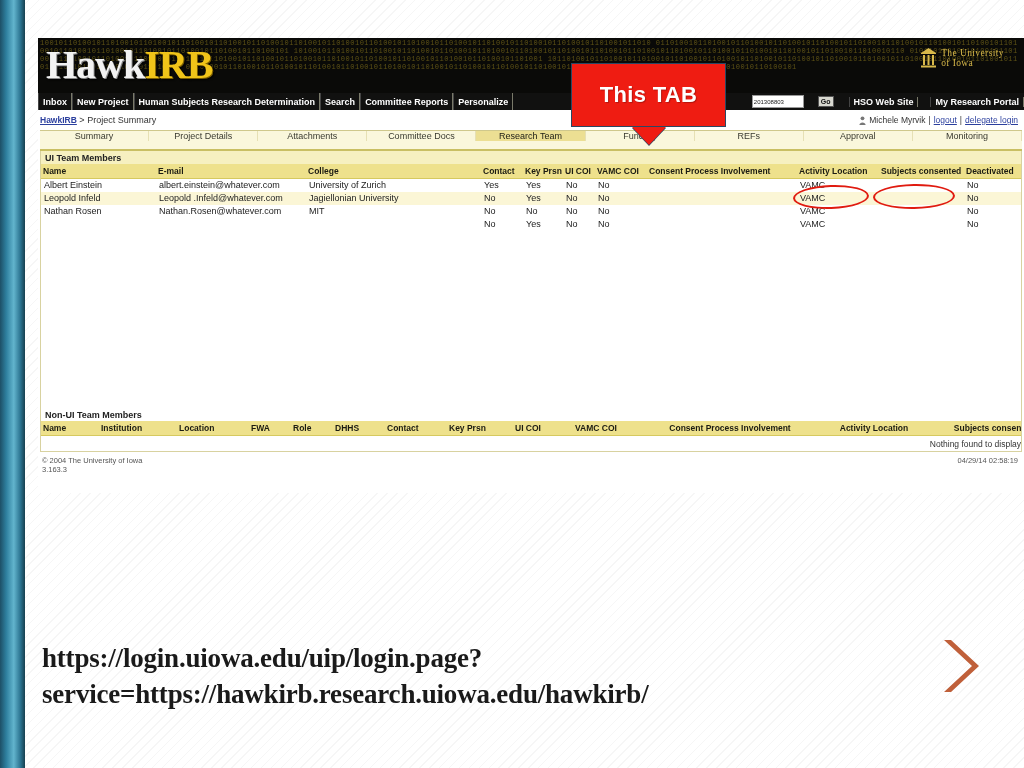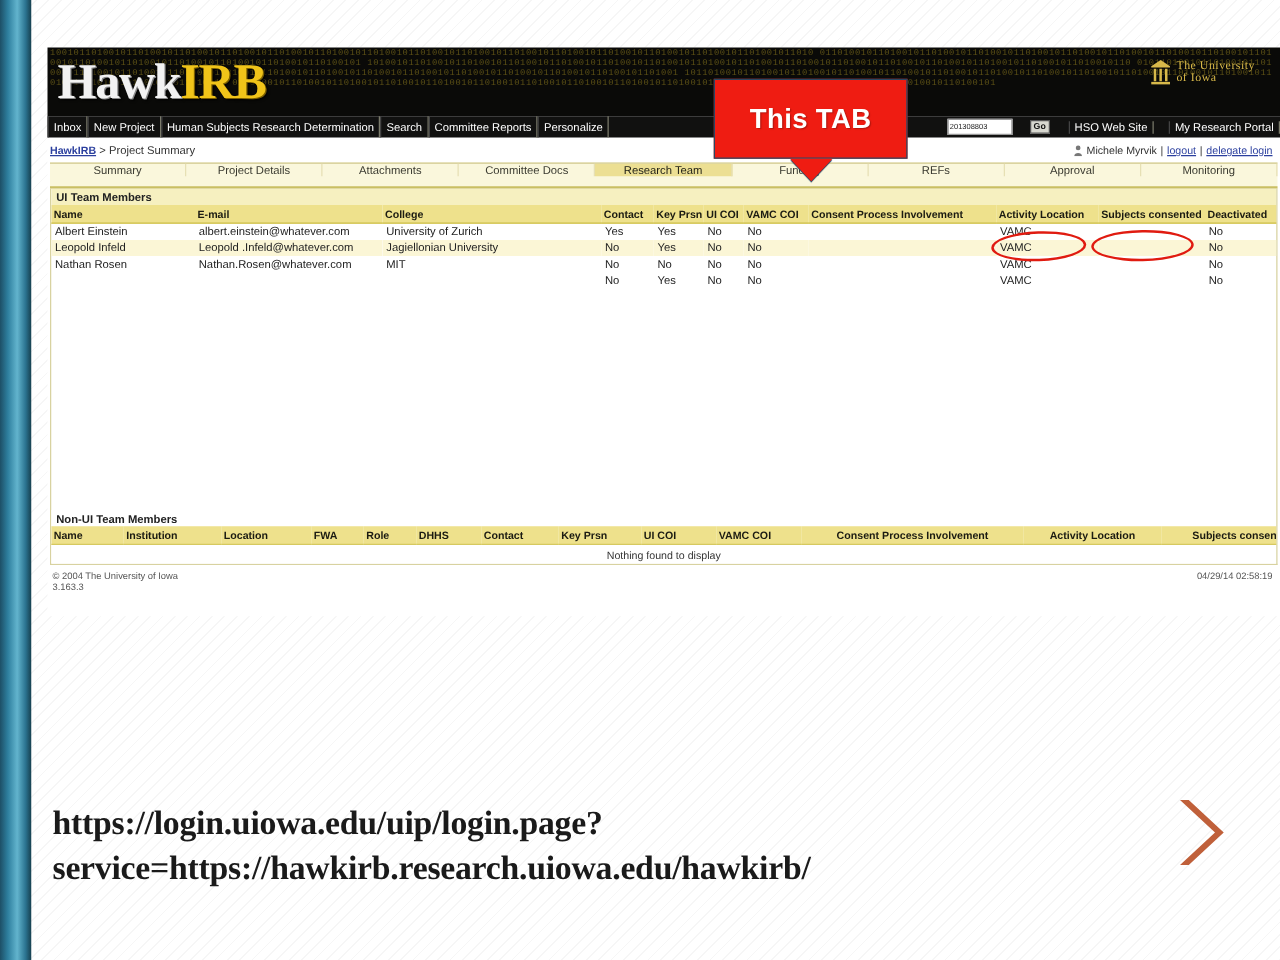--- a/index.html
+++ b/index.html
@@ -108,21 +108,21 @@
   .navbar {
     height: 17px;
     background: #111110;
     display: flex;
     align-items: stretch;
     position: relative;
   }
   .nav-item {
     color: #ffffff;
     font-size: 9px;
-    font-weight: normal;
+    font-weight: bold;
     padding: 0 4px;
     display: flex;
     align-items: center;
     border-right: 1px solid #7a7a6a;
     border-left: 1px solid #444;
     white-space: nowrap;
     cursor: pointer;
   }
   .nav-spacer { flex: 1; }
   .nav-right {
@@ -246,21 +246,21 @@
     color: #222;
     white-space: nowrap;
     overflow: hidden;
   }
   table.grid tbody tr.alt { background: #fbf6d6; }
   table.grid tbody tr { height: 13px; }
   td.indent { padding-left: 13px; }
   .nothing-found {
     font-size: 8.5px;
     color: #333;
-    text-align: center;
+    text-align: right;
     padding: 3px 0 2px 0;
     background: #fff;
   }
   .fade-row td {
     color: rgba(34,34,34,0.13);
   }
 
   
   .appfooter {
     display: flex;

